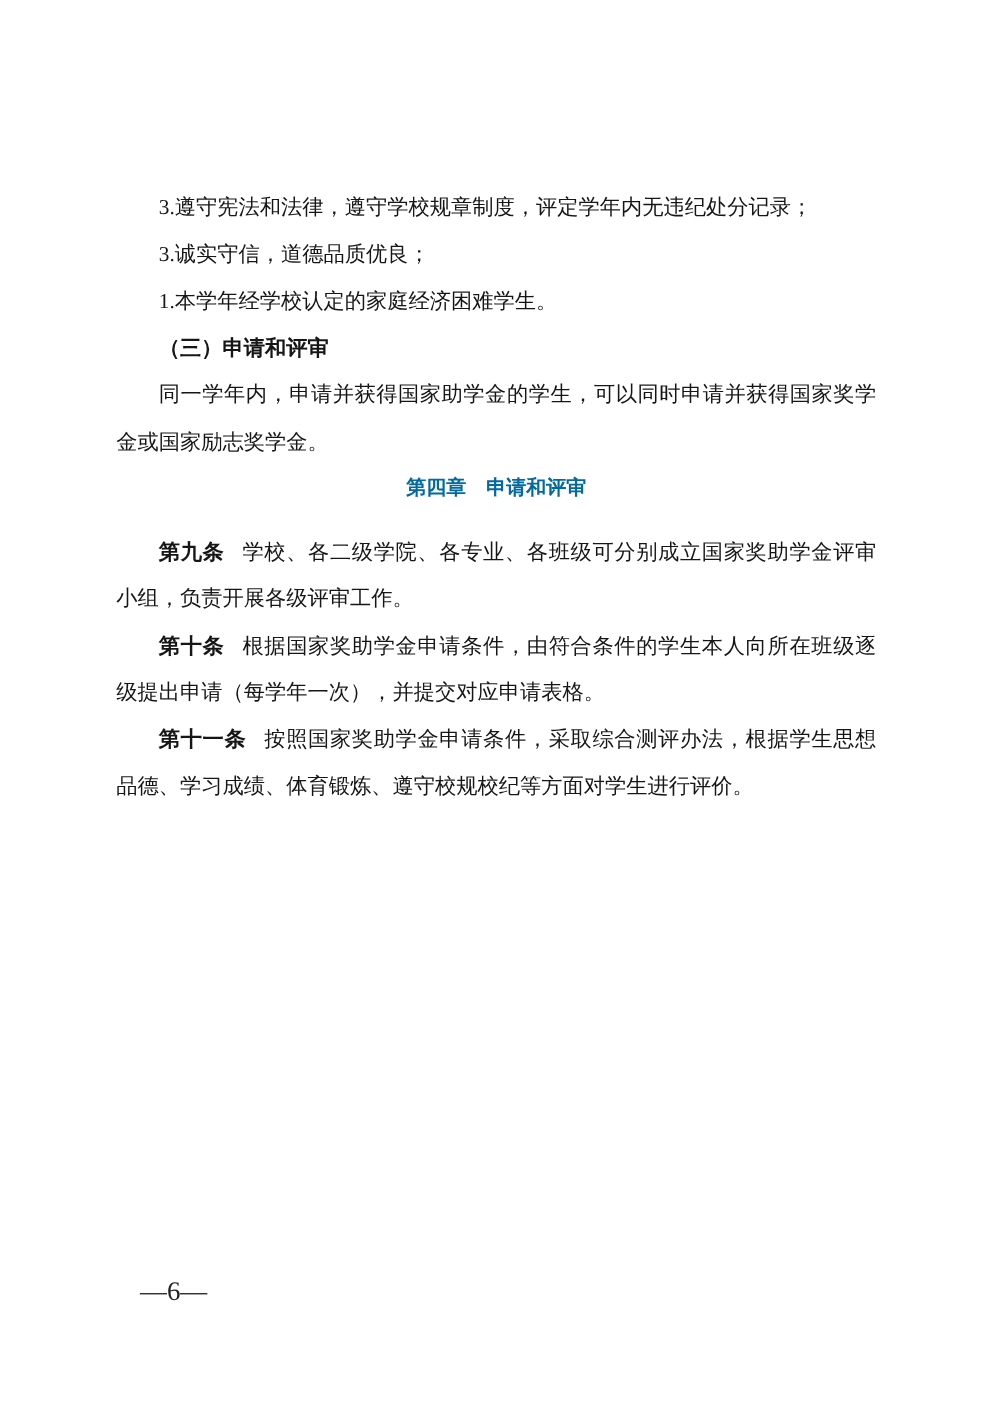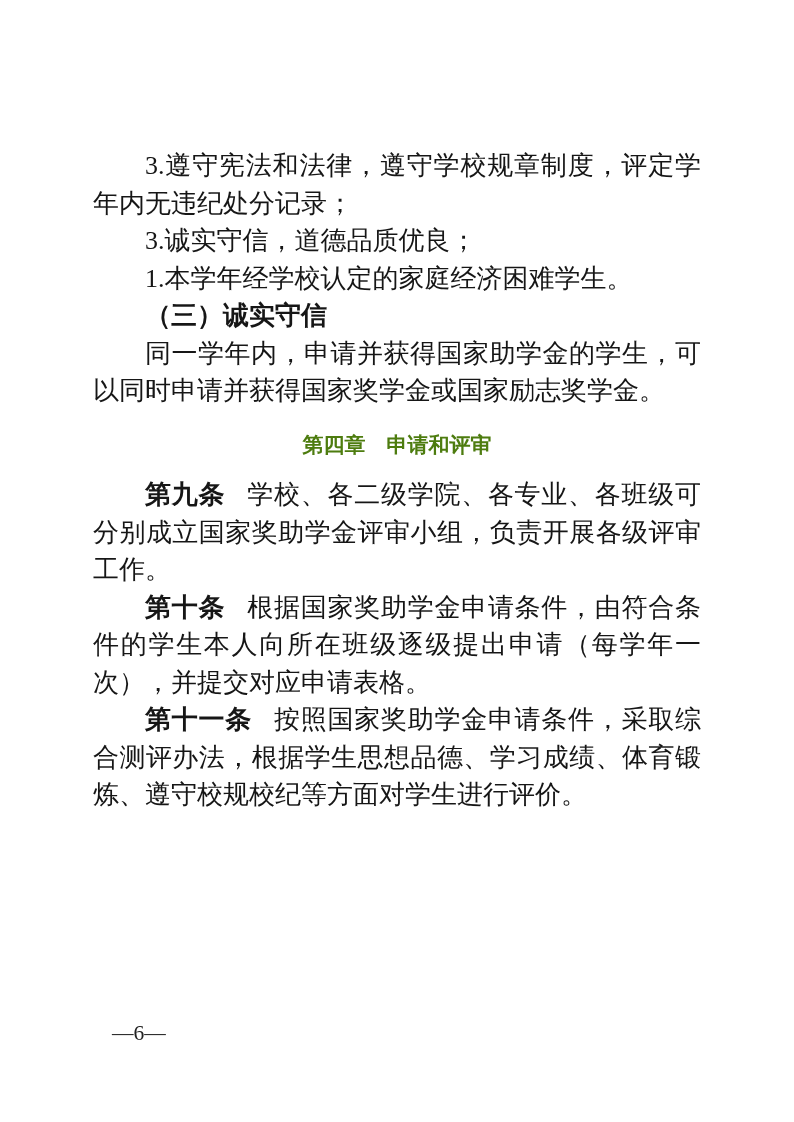--- a/index.html
+++ b/index.html
@@ -17,39 +17,39 @@
     overflow: hidden;
   }
   .content {
     position: absolute;
     left: 93px;
     top: 147px;
     width: 608px;
   }
   .para {
     margin: 0;
-    font-size: 26px;
+    font-size: 17px;
     line-height: 37.5px;
     text-align: justify;
     text-align-last: left;
     text-indent: 2em;
     word-break: break-all;
   }
   .sub-heading {
     font-weight: bold;
   }
   .chapter-heading {
-    margin: 16px 0 13px 0;
-    font-size: 21px;
+    margin: 0 0 13px 0;
+    font-size: 16px;
     line-height: 37.5px;
     text-align: center;
     text-indent: 0;
     font-family: "Liberation Sans", "DejaVu Sans", sans-serif;
     font-weight: bold;
-    color: #4d7c0f;
+    color: #0369a1;
   }
   .article-label {
     font-weight: bold;
     margin-right: 0.85em;
   }
   .page-number {
     position: absolute;
     left: 112px;
     top: 1021px;
     font-size: 21.5px;
@@ -61,21 +61,21 @@
 </head>
 <body>
 
 <div class="page">
   <div class="content">
 
     <p class="para">3.遵守宪法和法律，遵守学校规章制度，评定学年内无违纪处分记录；</p>
     <p class="para">3.诚实守信，道德品质优良；</p>
     <p class="para">1.本学年经学校认定的家庭经济困难学生。</p>
 
-    <p class="para sub-heading">（三）诚实守信</p>
+    <p class="para sub-heading">（三）申请和评审</p>
 
     <p class="para">同一学年内，申请并获得国家助学金的学生，可以同时申请并获得国家奖学金或国家励志奖学金。</p>
 
     <h2 class="chapter-heading">第四章　申请和评审</h2>
 
 
     <p class="para"><span class="article-label">第九条</span><span>学校、各二级学院、各专业、各班级可分别成立国家奖助学金评审小组，负责开展各级评审工作。</span></p>
 
     <p class="para"><span class="article-label">第十条</span><span>根据国家奖助学金申请条件，由符合条件的学生本人向所在班级逐级提出申请（每学年一次），并提交对应申请表格。</span></p>
 

